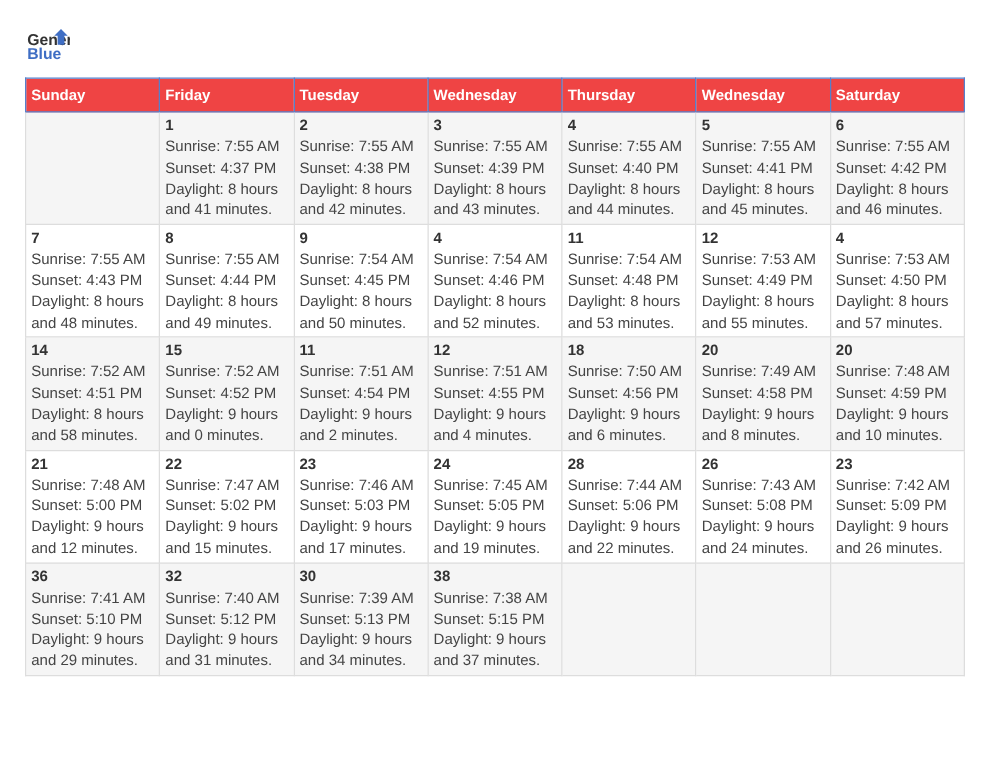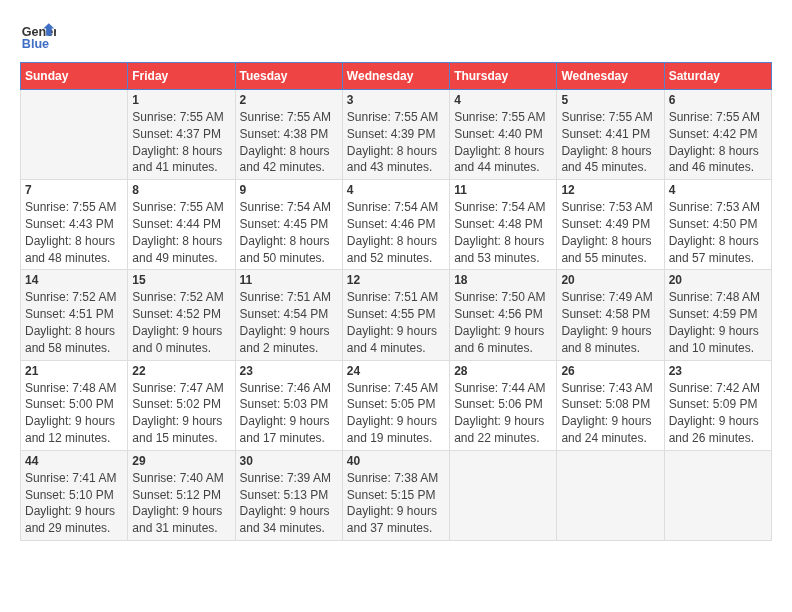--- a/index.html
+++ b/index.html
@@ -228,33 +228,33 @@
             <span class="day-num">26</span>
             <div class="day-info">Sunrise: 7:43 AM<br>Sunset: 5:08 PM<br>Daylight: 9 hours and 24 minutes.</div>
           </td>
           <td>
             <span class="day-num">23</span>
             <div class="day-info">Sunrise: 7:42 AM<br>Sunset: 5:09 PM<br>Daylight: 9 hours and 26 minutes.</div>
           </td>
         </tr>
         <tr>
           <td>
-            <span class="day-num">44</span>
+            <span class="day-num">36</span>
             <div class="day-info">Sunrise: 7:41 AM<br>Sunset: 5:10 PM<br>Daylight: 9 hours and 29 minutes.</div>
           </td>
           <td>
-            <span class="day-num">29</span>
+            <span class="day-num">32</span>
             <div class="day-info">Sunrise: 7:40 AM<br>Sunset: 5:12 PM<br>Daylight: 9 hours and 31 minutes.</div>
           </td>
           <td>
             <span class="day-num">30</span>
             <div class="day-info">Sunrise: 7:39 AM<br>Sunset: 5:13 PM<br>Daylight: 9 hours and 34 minutes.</div>
           </td>
           <td>
-            <span class="day-num">40</span>
+            <span class="day-num">38</span>
             <div class="day-info">Sunrise: 7:38 AM<br>Sunset: 5:15 PM<br>Daylight: 9 hours and 37 minutes.</div>
           </td>
           <td class="empty-cell"></td>
           <td class="empty-cell"></td>
           <td class="empty-cell"></td>
         </tr>
       </tbody>
   </table>
 </div>
 

